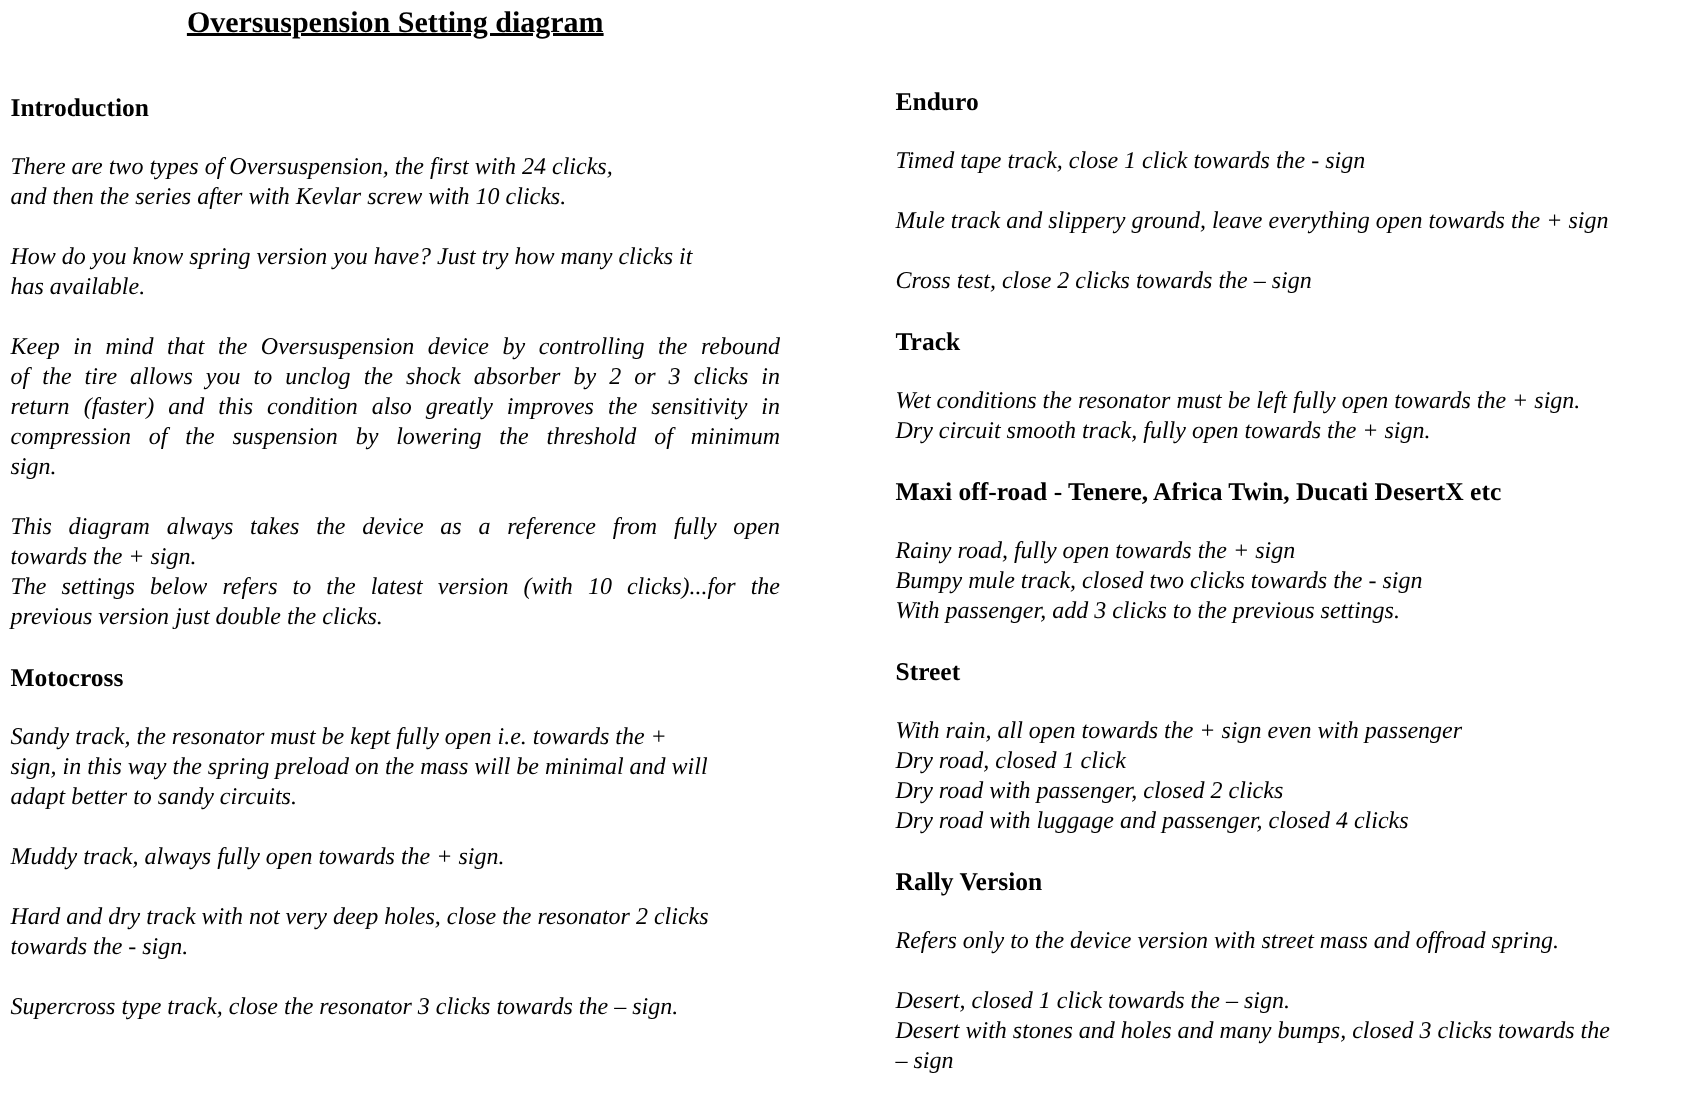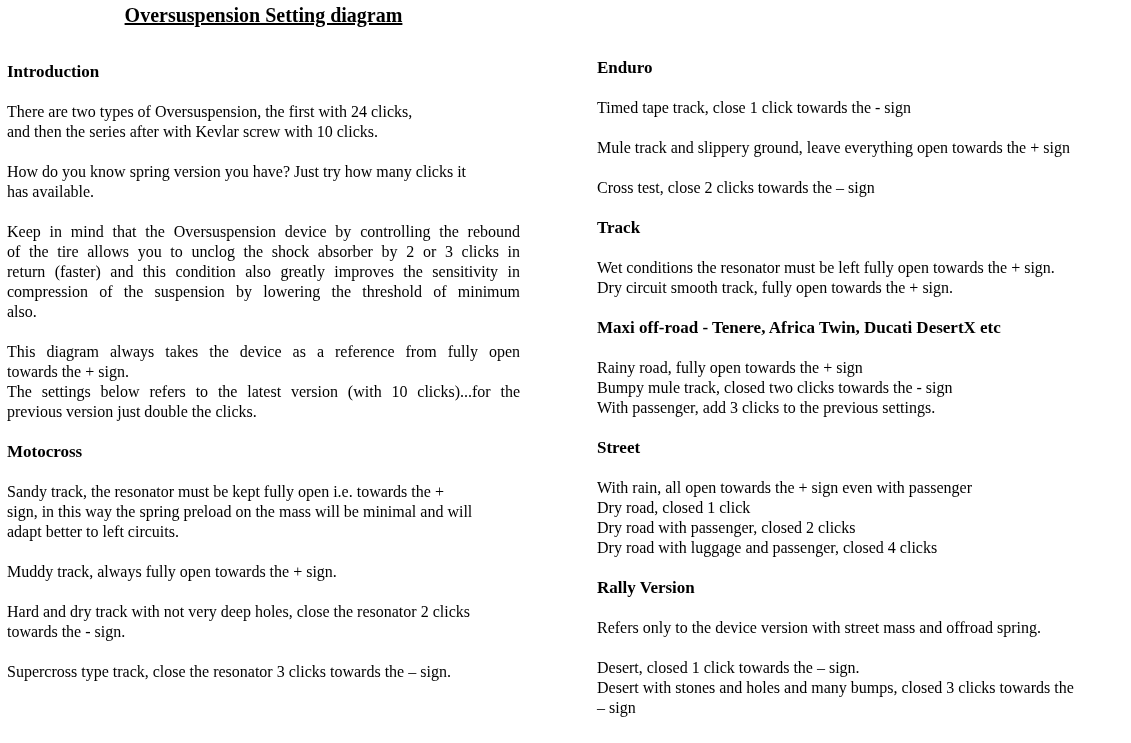--- a/index.html
+++ b/index.html
@@ -39,20 +39,21 @@
     margin: 0 0 20px 0;
   }
   .para {
     margin: 0 0 20px 0;
   }
   .para.tight {
     margin-top: -20px;
   }
   .line {
     white-space: nowrap;
+    font-style: italic;
   }
   .line.fill {
     white-space: normal;
     text-align: justify;
     text-align-last: justify;
   }
 </style>
 </head>
 <body>
 
@@ -67,35 +68,35 @@
         </div>
         <div class="para">
           <div class="line">How do you know spring version you have? Just try how many clicks it</div>
           <div class="line">has available.</div>
         </div>
         <div class="para">
           <div class="line fill">Keep in mind that the Oversuspension device by controlling the rebound</div>
           <div class="line fill">of the tire allows you to unclog the shock absorber by 2 or 3 clicks in</div>
           <div class="line fill">return (faster) and this condition also greatly improves the sensitivity in</div>
           <div class="line fill">compression of the suspension by lowering the threshold of minimum</div>
-          <div class="line">also.</div>
+          <div class="line">sign.</div>
         </div>
         <div class="para">
           <div class="line fill">This diagram always takes the device as a reference from fully open</div>
           <div class="line">towards the + sign.</div>
         </div>
         <div class="para tight">
           <div class="line fill">The settings below refers to the latest version (with 10 clicks)...for the</div>
           <div class="line">previous version just double the clicks.</div>
         </div>
         <div class="heading">Motocross</div>
         <div class="para">
           <div class="line">Sandy track, the resonator must be kept fully open i.e. towards the +</div>
           <div class="line">sign, in this way the spring preload on the mass will be minimal and will</div>
-          <div class="line">adapt better to left circuits.</div>
+          <div class="line">adapt better to sandy circuits.</div>
         </div>
         <div class="para">
           <div class="line">Muddy track, always fully open towards the + sign.</div>
         </div>
         <div class="para">
           <div class="line">Hard and dry track with not very deep holes, close the resonator 2 clicks</div>
           <div class="line">towards the - sign.</div>
         </div>
         <div class="para">
           <div class="line">Supercross type track, close the resonator 3 clicks towards the – sign.</div>

